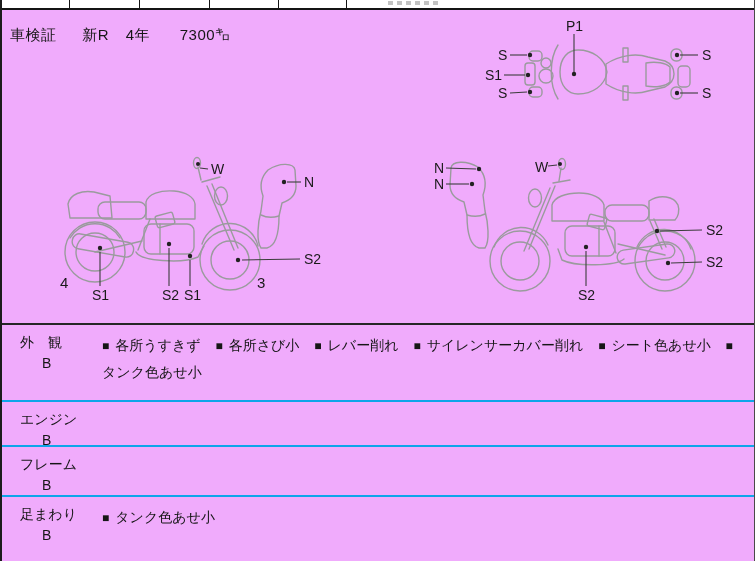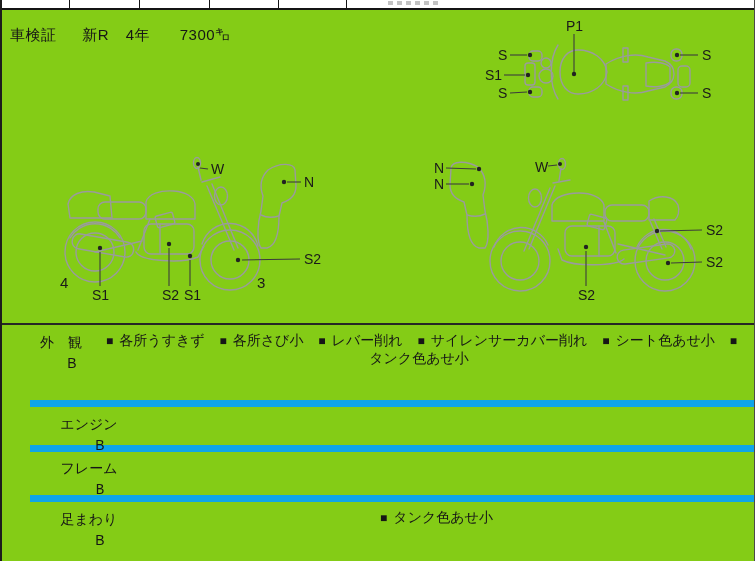--- a/index.html
+++ b/index.html
@@ -1,17 +1,17 @@
 <!DOCTYPE html>
 <html><head>
 <meta charset="utf-8">
 <style>
   html,body{margin:0;padding:0;background:#e8e8e8;}
   .sheet{
-    position:relative;width:755px;height:561px;background:#84cc16;
+    position:relative;width:755px;height:561px;background:#f0abfc;
     font-family:"Liberation Sans","DejaVu Sans",sans-serif;color:#161616;
     overflow:hidden;box-sizing:border-box;
     border-left:2px solid #1c1c1c;border-right:1px solid #4a4a4a;
   }
   
   .top-strip{position:absolute;top:0;left:0;right:0;height:8px;border-bottom:2px solid #141414;background:#fff;}
   .vline{position:absolute;top:0;width:1px;height:8px;background:#141414;}
   .fragment{position:absolute;top:1px;left:386px;width:52px;height:4px;
     background:repeating-linear-gradient(90deg,#c3c3c3 0 5px,#ffffff 5px 9px);}
   
@@ -21,29 +21,29 @@
   .header-line .yr{margin-right:25px;}
   
   svg{position:absolute;overflow:visible;}
   .bike{stroke:#9a9b9d;stroke-width:1.4;fill:none;stroke-linejoin:round;stroke-linecap:round;}
   .leader{stroke:#3c3c3c;stroke-width:1.1;fill:none;}
   .dot{fill:#222222;stroke:none;}
   .mk{font-size:14px;fill:#1a1a1a;stroke:none;font-family:"Liberation Sans","DejaVu Sans",sans-serif;}
   .num{font-size:15px;fill:#1a1a1a;stroke:none;font-family:"Liberation Sans","DejaVu Sans",sans-serif;}
   
   .sections{position:absolute;top:323px;left:0;right:0;bottom:0;border-top:2px solid #262626;}
-  .sec{display:flex;box-sizing:border-box;text-align:center;}
-  .sec + .sec{border-top:7px solid #0ea5e9;margin-left:28px;}
+  .sec{display:flex;box-sizing:border-box;}
+  .sec + .sec{border-top:2px solid #0ea5e9;}
   .sec-r1{height:75px;}
   .sec-r2{height:45px;}
-  .sec-r3{height:50px;font-family:Liberation Mono, monospace;}
+  .sec-r3{height:50px;}
   .sec-r4{height:79px;}
   .sec-head{flex:none;width:100px;padding:7px 0 0 18px;box-sizing:border-box;font-size:14px;line-height:21px;}
   .sec-grade{padding-left:22px;}
-  .sec-items{padding-top:7px;font-size:14px;line-height:17px;width:645px;}
+  .sec-items{padding-top:7px;font-size:14px;line-height:26px;width:645px;}
   .itm{margin-right:11px;}
   .blt{font-size:12px;margin-right:6px;}
 </style>
 </head>
 <body>
 
 <div class="sheet">
 
   <div class="top-strip">
     <div class="vline" style="left:67px"></div>

